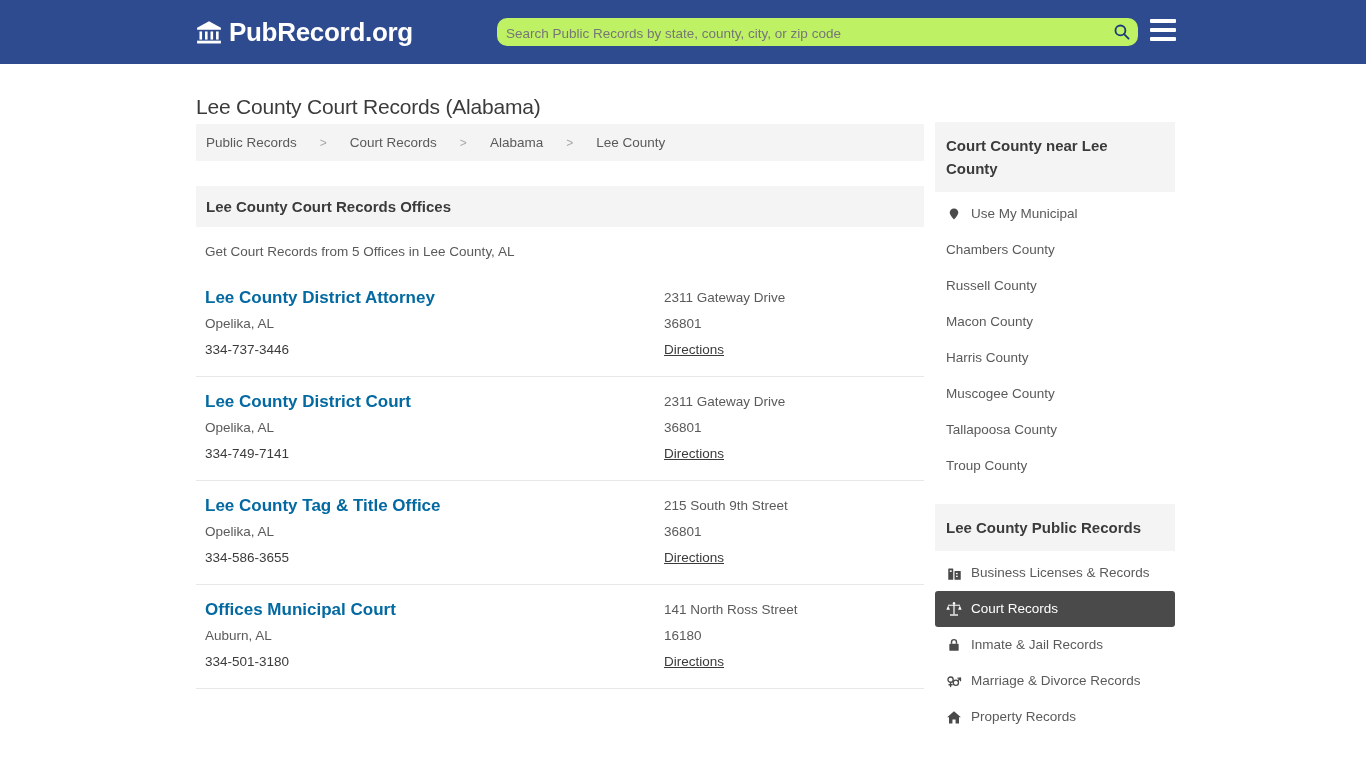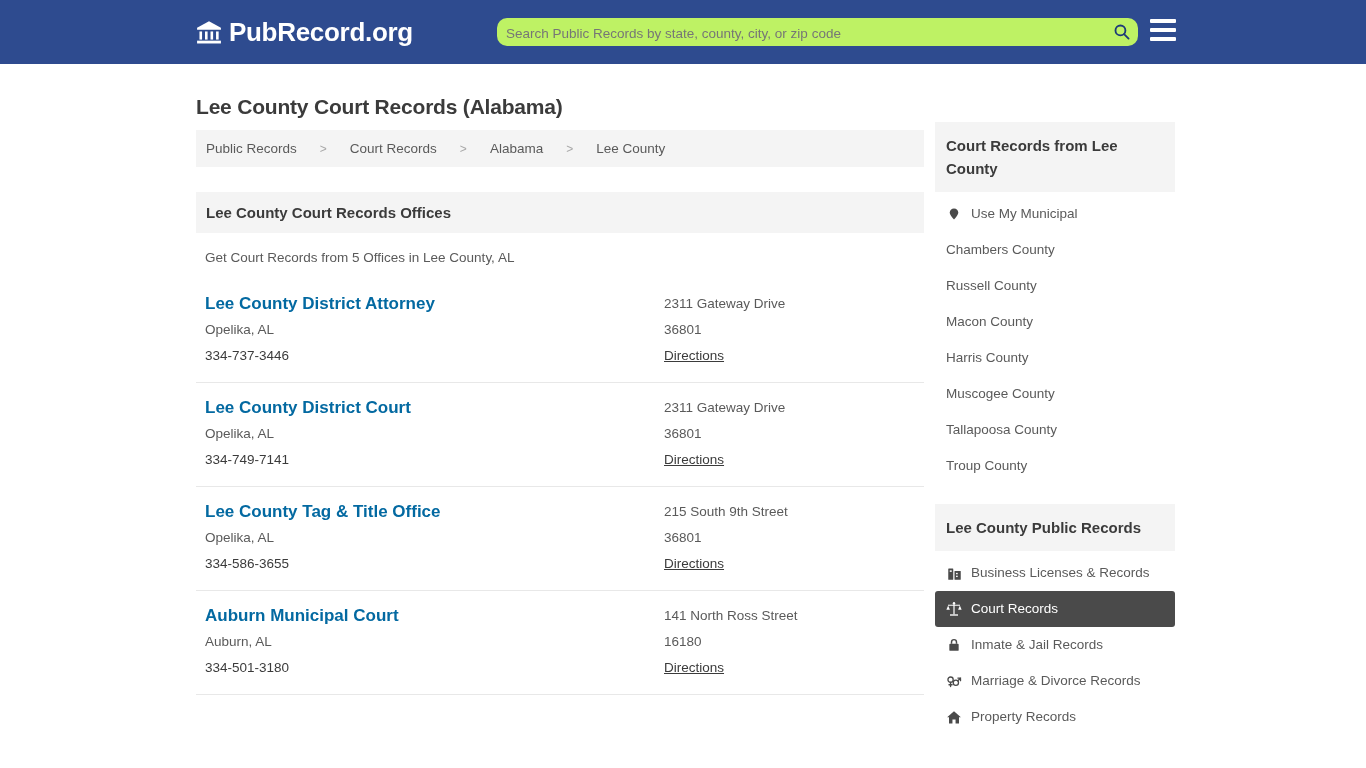--- a/index.html
+++ b/index.html
@@ -90,23 +90,23 @@
     padding: 0 196px 0 196px;
     display: flex;
     gap: 11px;
     align-items: flex-start;
   }
   .main-col { width: 728px; flex: 0 0 728px; }
   .side-col { width: 240px; flex: 0 0 240px; padding-top: 58px; }
 
   h1.page-title {
     font-size: 21px;
-    font-weight: bold;
+    font-weight: normal;
     color: #3b3b3b;
-    margin: 31px 0 11px 0;
+    margin: 31px 0 5px 0;
     letter-spacing: -0.2px;
   }
 
   
   .breadcrumb {
     background: #f4f4f4;
     padding: 11px 11px 11px 10px;
     font-size: 13.5px;
     color: #5a5a5a;
     display: flex;
@@ -314,21 +314,21 @@
         </div>
         <div class="office-right">
           <div class="office-street">215 South 9th Street</div>
           <div class="office-zip">36801</div>
           <a class="directions" href="#">Directions</a>
         </div>
       </div>
 
       <div class="office-row">
         <div class="office-left">
-          <div class="office-name">Auburn Municipal Court</div>
+          <div class="office-name">Offices Municipal Court</div>
           <div class="office-city">Auburn, AL</div>
           <div class="office-phone">334-501-3180</div>
         </div>
         <div class="office-right">
           <div class="office-street">141 North Ross Street</div>
           <div class="office-zip">16180</div>
           <a class="directions" href="#">Directions</a>
         </div>
       </div>
 
@@ -336,21 +336,21 @@
         
         
       </div>
 
     </div>
   </div>
 
   <div class="side-col">
 
     <div class="side-box">
-      <div class="side-head">Court Records from Lee County</div>
+      <div class="side-head">Court County near Lee County</div>
       <div class="side-list">
 
         <div class="side-item">
           <span class="ico">
             <svg width="12" height="16" viewBox="0 0 24 24" fill="#4a4a4a">
               <path d="M12 1 C7 1 3.5 4.6 3.5 9.2 C3.5 15 12 23 12 23 C12 23 20.5 15 20.5 9.2 C20.5 4.6 17 1 12 1 Z"></path>
             </svg>
           </span>
           <span>Use My Municipal</span>
         </div>

